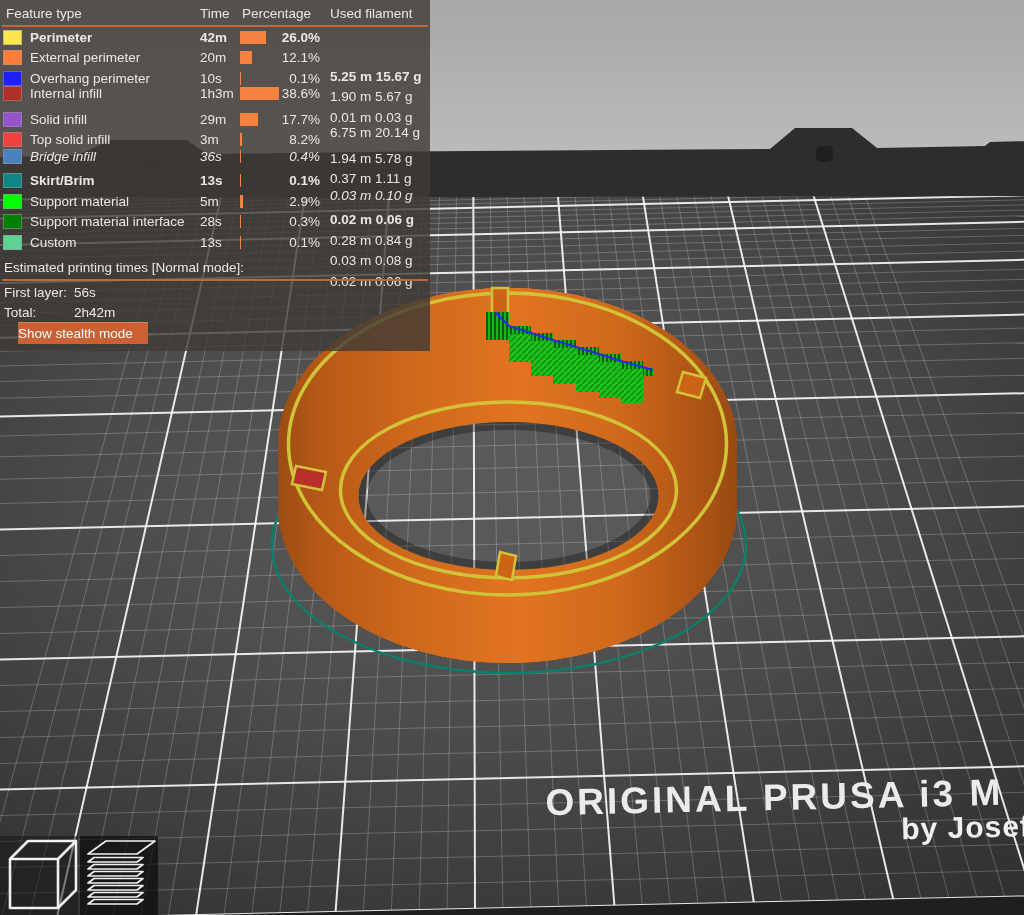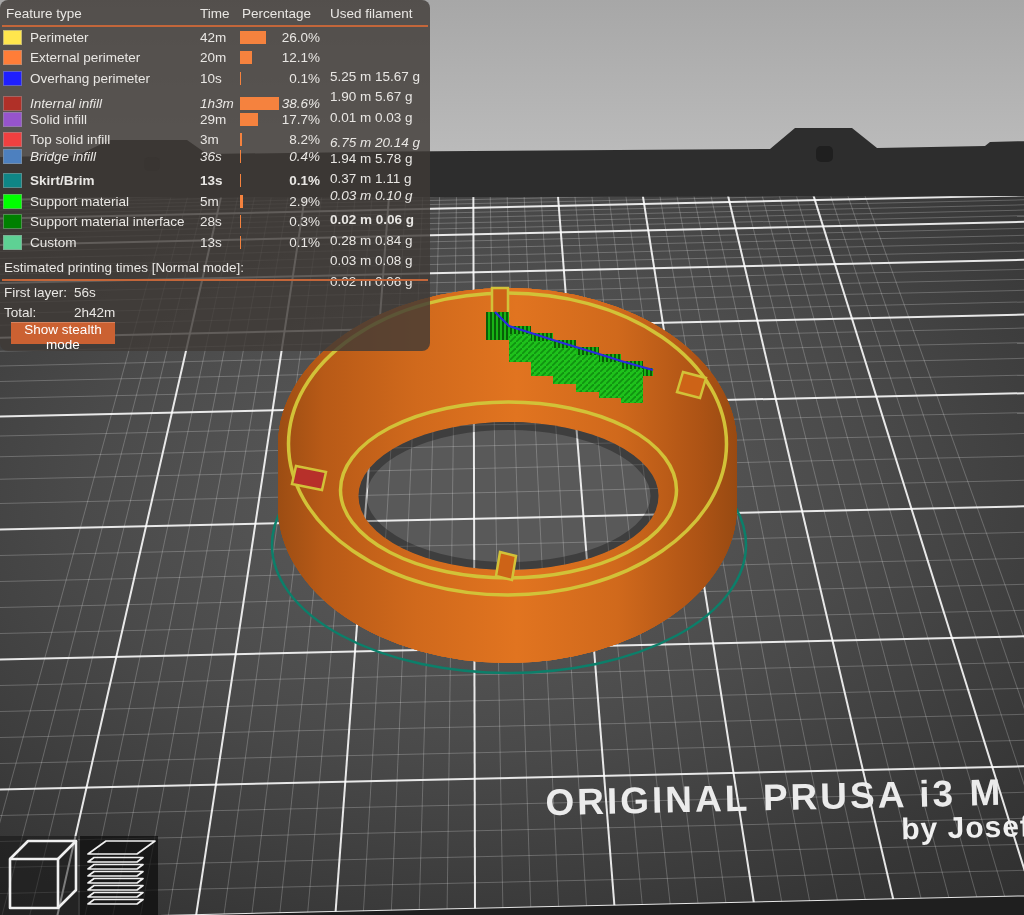--- a/index.html
+++ b/index.html
@@ -2,36 +2,36 @@
 <html style="--accent: #c3663a; --button: #cb6132; --panel-text: #e9e7e4; --bar: #f5823e; --body: #cd6317; --red: #b7302a; --yellow: #d2c238; --blue: #2b2be0; --skirt: #0c7f6a;"><head>
 <meta charset="utf-8">
 <style>
   html,body{margin:0;padding:0;background:#1a1a1a;}
   #stage{position:relative;width:1024px;height:915px;overflow:hidden;
          font-family:"Liberation Sans",sans-serif;background:#b0b0b0;}
   #scene{position:absolute;left:0;top:0;}
   
   #panel{position:absolute;left:0;top:0;width:430px;height:351px;
          background:rgba(62,58,54,0.80);color:var(--panel-text);
-         font-size:13.5px;line-height:1;z-index:5;border-radius:8px;}
+         font-size:13.5px;line-height:1;z-index:5;}
   .hdr{position:absolute;top:7px;white-space:nowrap;}
   .sep{position:absolute;left:2px;right:2px;height:2px;background:var(--accent);}
   .lrow{position:absolute;left:0;width:100%;height:20px;}
   .sw{position:absolute;left:3px;top:2px;width:19px;height:15px;
       border:1px solid rgba(150,150,150,.55);box-sizing:border-box;}
   .lab{position:absolute;left:30px;top:3px;white-space:nowrap;}
   .tim{position:absolute;left:200px;top:3px;}
   .bar{position:absolute;left:240px;top:3px;height:13px;background:var(--bar);}
   .pct{position:absolute;left:252px;top:3px;width:68px;text-align:right;}
   .fil{position:absolute;left:330px;top:3px;white-space:nowrap;margin-top:39px;}
   .kv-label{position:absolute;left:4px;white-space:nowrap;}
   .kv-val{position:absolute;left:74px;white-space:nowrap;}
-  #stealth-btn{position:absolute;left:11px;top:322px;width:104px;height:22px;
+  #stealth-btn{position:absolute;left:18px;top:322px;width:130px;height:22px;
          background:var(--button);border:none;color:#fff;font-size:13.5px;
-         font-family:"Liberation Sans",sans-serif;padding:0;text-align:center;
+         font-family:"Liberation Sans",sans-serif;padding:0;text-align:left;
          box-shadow:inset 0 1px 0 rgba(255,255,255,.22);cursor:pointer;}
   
   .tile{position:absolute;width:78px;height:79px;top:836px;z-index:4;cursor:pointer;}
   #tile-3d{left:0;background:rgba(18,18,18,.50);}
   #tile-layers{left:80px;background:rgba(8,8,8,.66);}
 </style>
 </head>
 <body>
 
 <div id="stage">
@@ -262,21 +262,21 @@
 </svg>
 
 <div id="panel">
   <span class="hdr" style="left:6px">Feature type</span>
   <span class="hdr" style="left:200px">Time</span>
   <span class="hdr" style="left:242px">Percentage</span>
   <span class="hdr" style="left:330px">Used filament</span>
   <div class="sep" style="top:25px"></div>
 
   <div id="legend-rows">
-        <div class="lrow" style="top: 28px;">
+        <div class="lrow" style="top: 28px; font-weight: bold;">
           <span class="sw" style="background: rgb(255, 230, 77);"></span>
           <span class="lab">Perimeter</span>
           <span class="tim">42m</span>
           <span class="bar" style="width: 26px;"></span>
           <span class="pct">26.0%</span>
           <span class="fil">5.25 m 15.67 g</span>
         </div>
         <div class="lrow" style="top: 48.45px;">
           <span class="sw" style="background: rgb(255, 125, 56);"></span>
           <span class="lab">External perimeter</span>
@@ -286,21 +286,21 @@
           <span class="fil">1.90 m 5.67 g</span>
         </div>
         <div class="lrow" style="top: 68.9px; padding-left: 48px;">
           <span class="sw" style="background: rgb(31, 31, 255);"></span>
           <span class="lab">Overhang perimeter</span>
           <span class="tim">10s</span>
           <span class="bar" style="width: 1.3px;"></span>
           <span class="pct">0.1%</span>
           <span class="fil">0.01 m 0.03 g</span>
         </div>
-        <div class="lrow" style="top: 94px; font-style: italic;">
+        <div class="lrow" style="top: 84px;">
           <span class="sw" style="background: rgb(176, 48, 40);"></span>
           <span class="lab">Internal infill</span>
           <span class="tim">1h3m</span>
           <span class="bar" style="width: 38.6px;"></span>
           <span class="pct">38.6%</span>
           <span class="fil">6.75 m 20.14 g</span>
         </div>
         <div class="lrow" style="top: 109.8px;">
           <span class="sw" style="background: rgb(150, 84, 204);"></span>
           <span class="lab">Solid infill</span>

